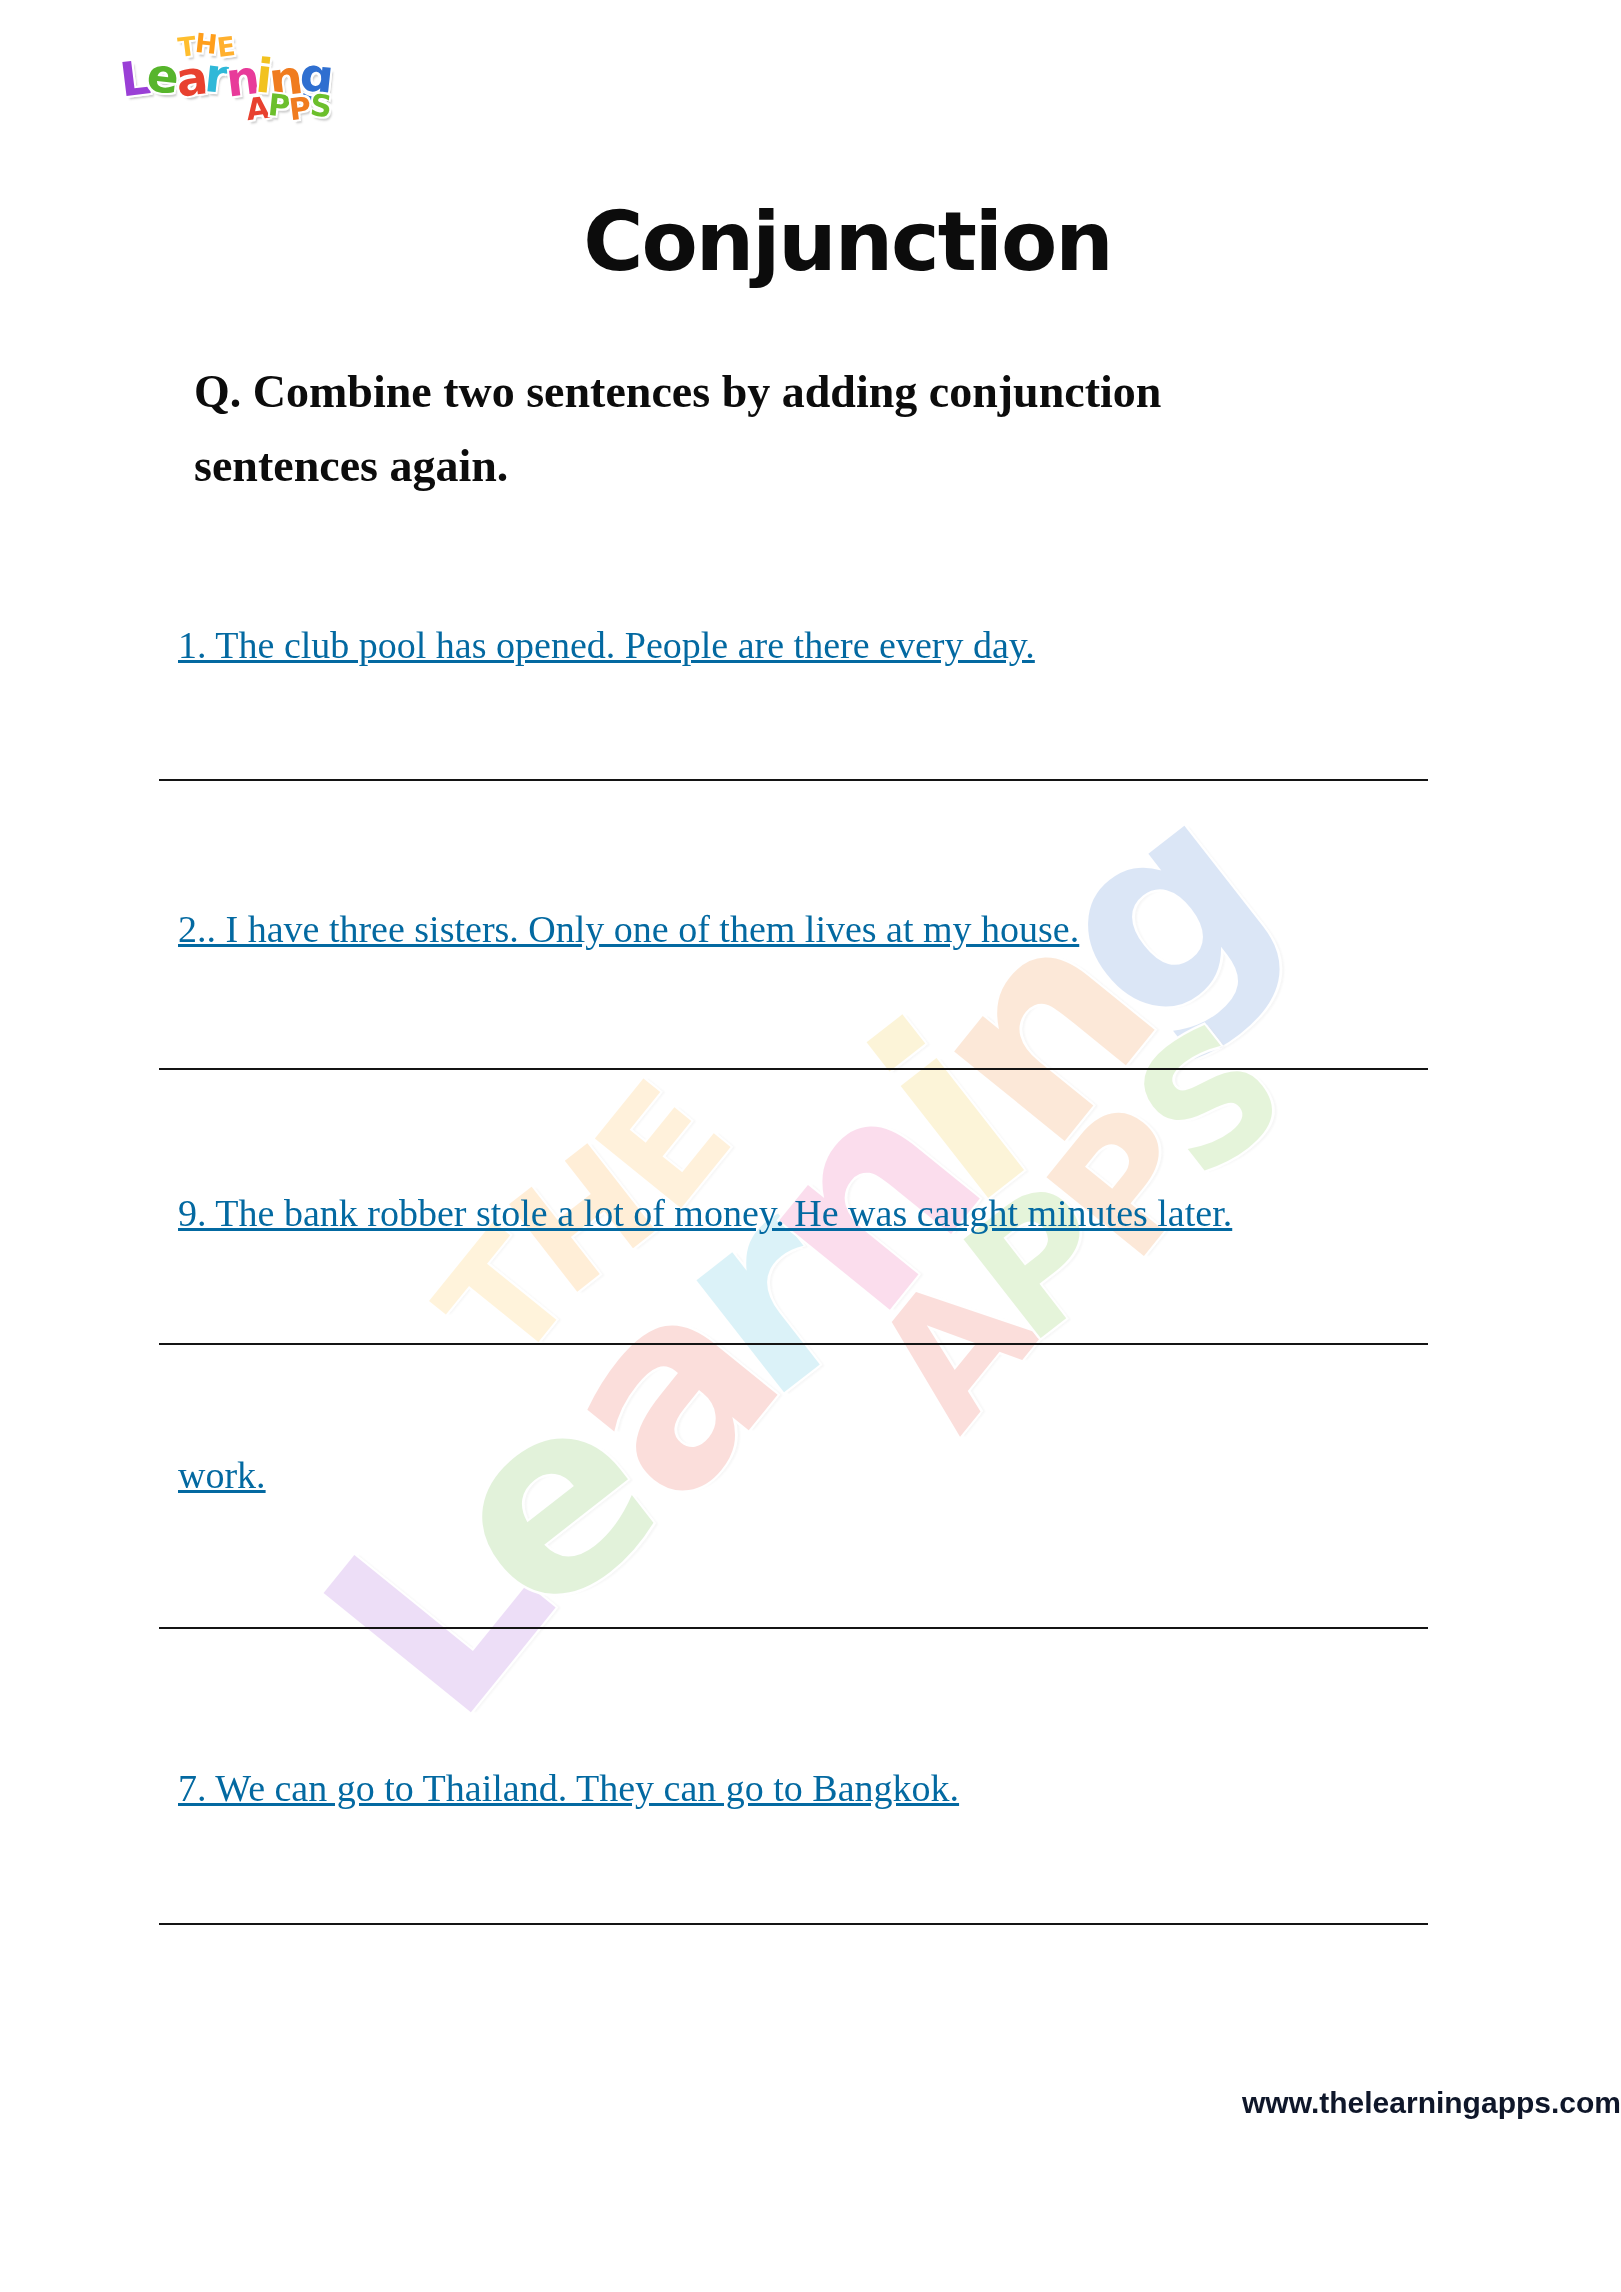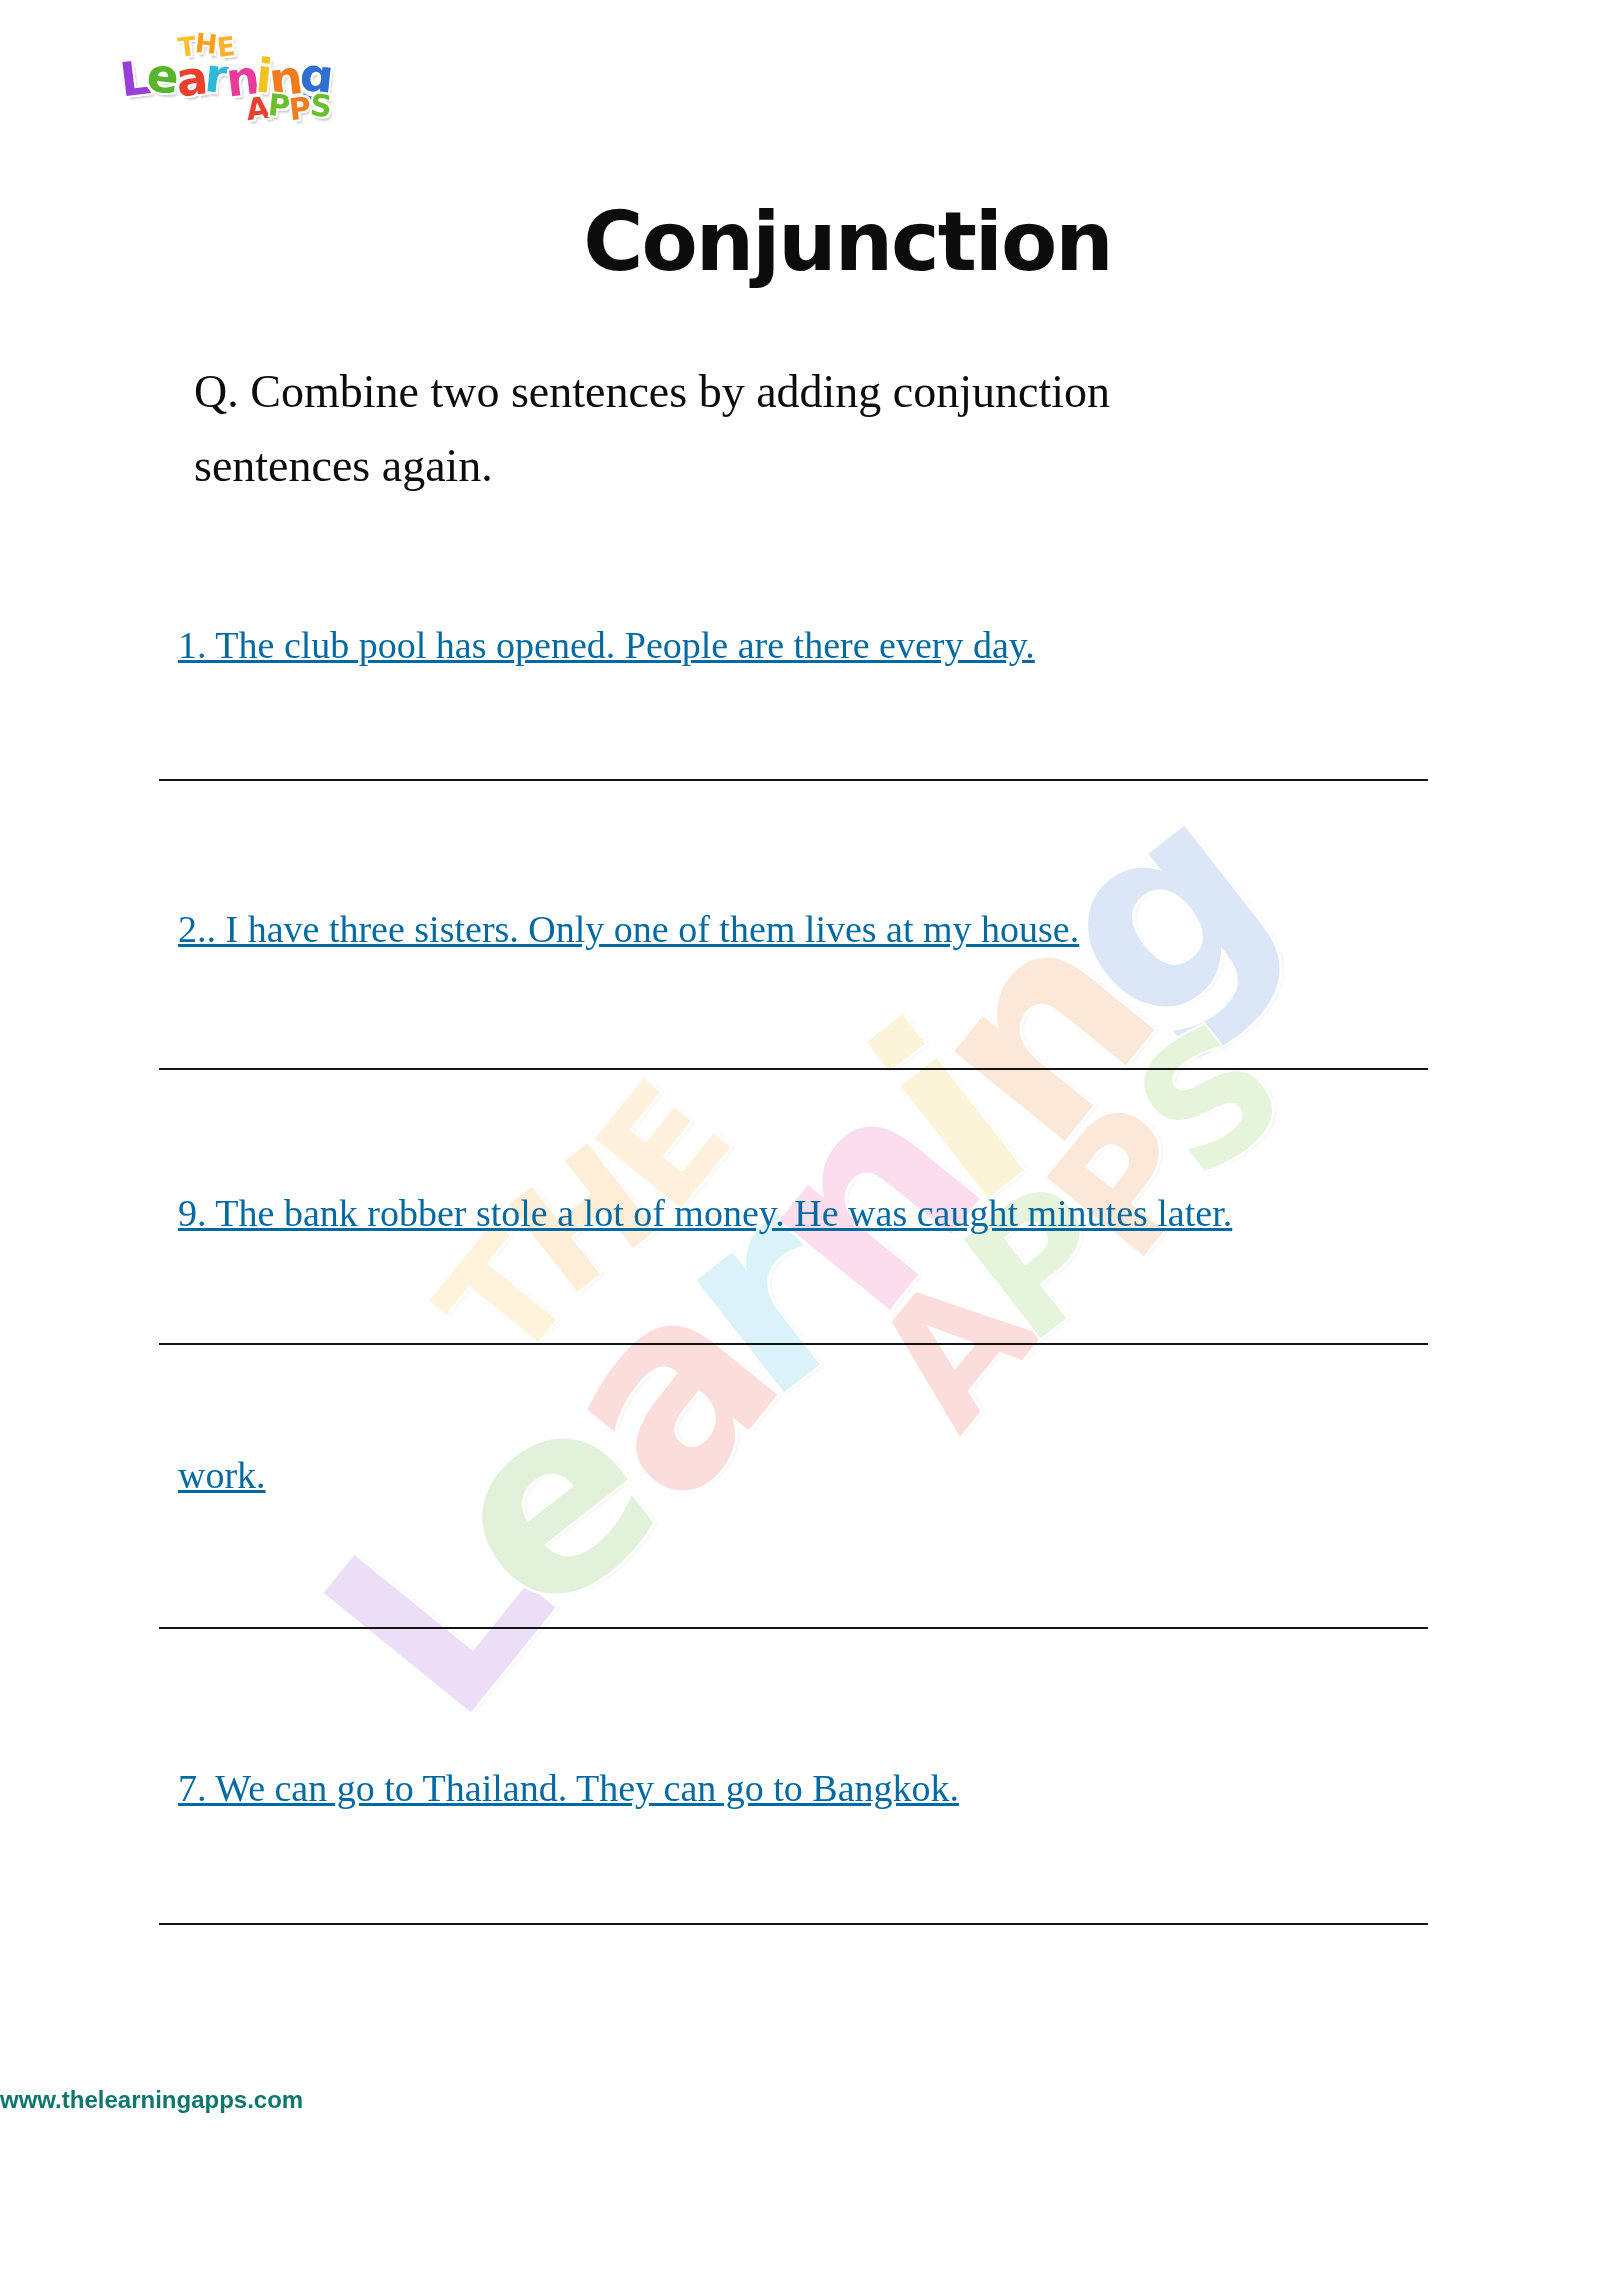--- a/index.html
+++ b/index.html
@@ -48,21 +48,21 @@
     text-align: center;
     font-family: "DejaVu Sans", sans-serif;
     font-weight: bold;
     font-size: 82px;
     letter-spacing: -2px;
     color: #0c0c0c;
     padding-left: 37px;
   }
   .question {
     position: absolute; left: 194px; top: 355px;
-    font-weight: normal;
+    font-weight: bold;
     font-size: 46px;
     line-height: 74px;
     color: #0c0c0c;
   }
   .question div { white-space: nowrap; }
 
   .sentence {
     position: absolute; left: 178px;
     font-size: 38px;
     line-height: 59px;
@@ -82,25 +82,25 @@
     border-top: 2.9px solid #141414;
   }
   .l1 { top: 779px; }
   .l2 { top: 1068px; }
   .l3 { top: 1343px; }
   .l4 { top: 1627px; }
   .l5 { top: 1923px; }
 
   .footer {
     position: absolute; left: 0; top: 2086px; width: 100%;
-    text-align: left;
+    text-align: right;
     font-family: "Liberation Sans", sans-serif;
     font-weight: bold;
-    font-size: 24px;
-    color: #0f766e;
+    font-size: 30px;
+    color: #0f172a;
   }
 
   .content { position: relative; z-index: 2; }
 </style>
 </head>
 <body>
 
 <div class="page">
 
   <div class="logo watermark">

